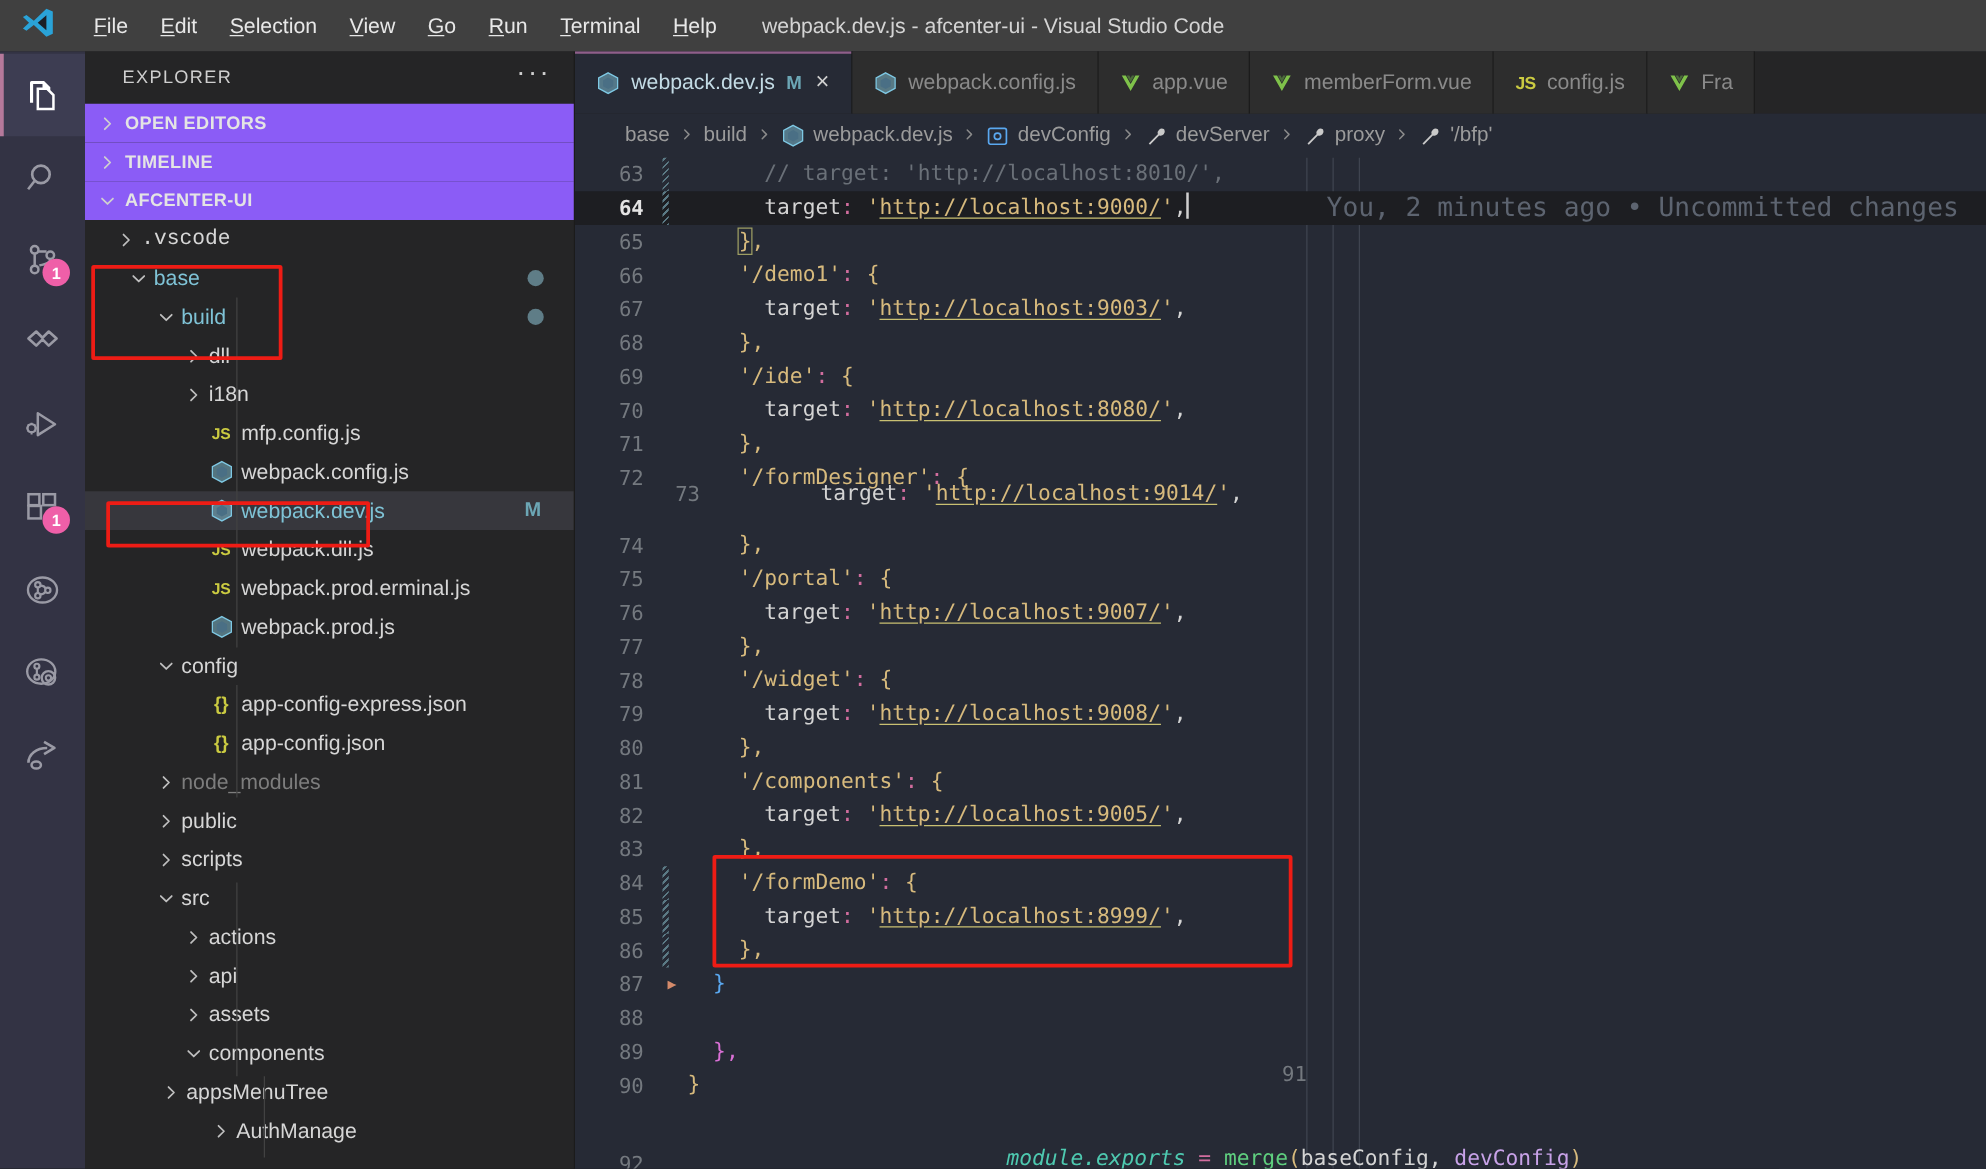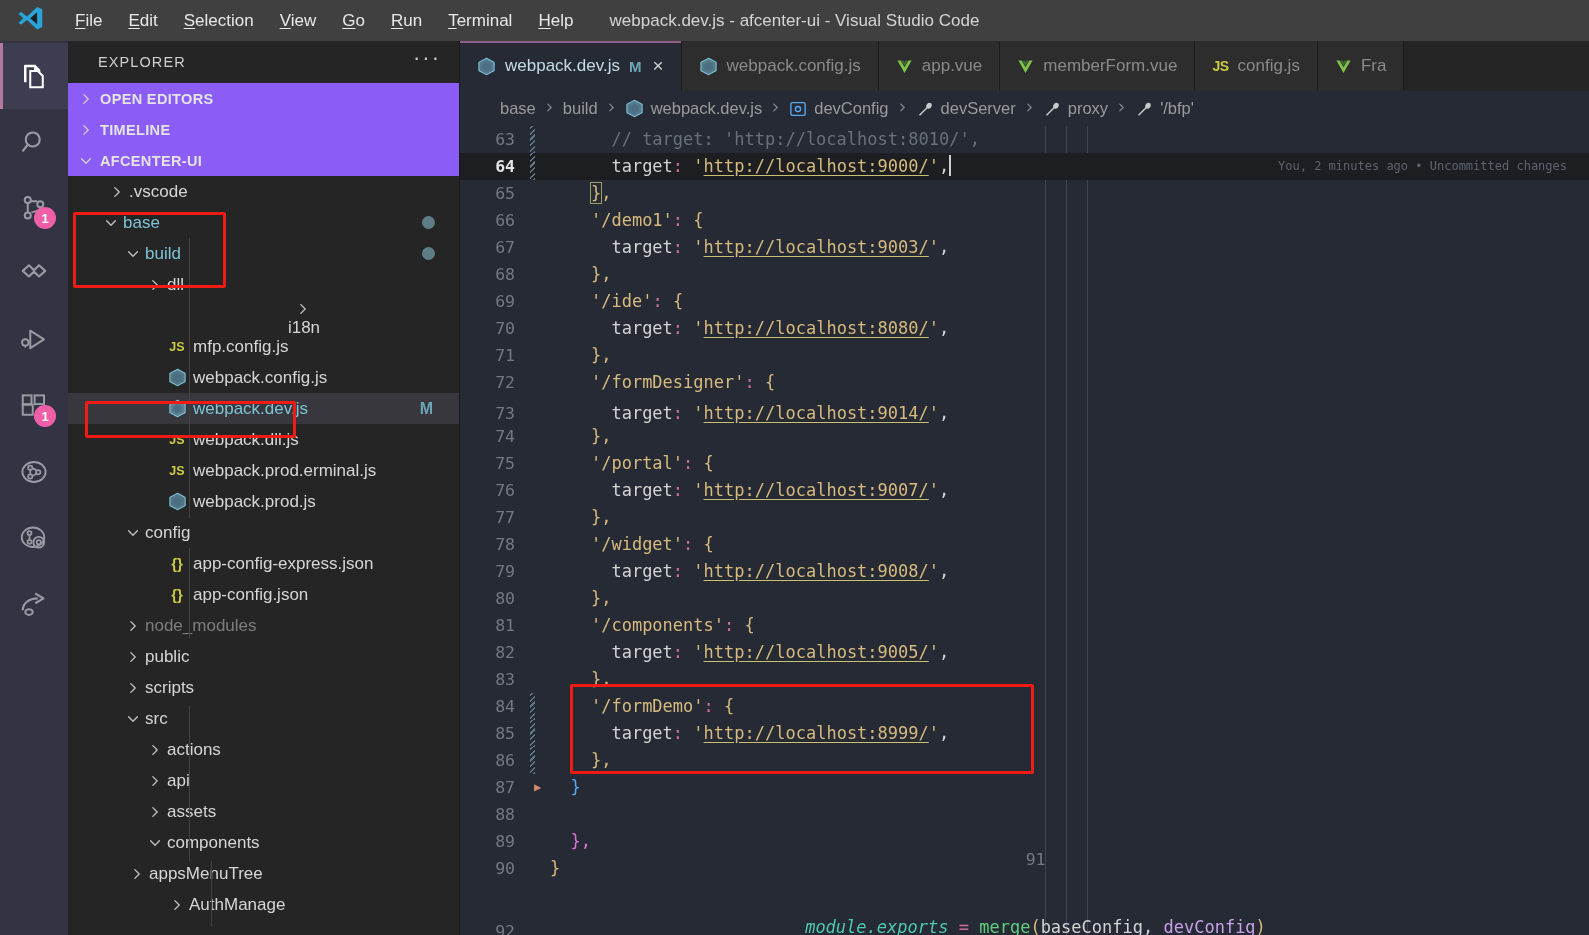--- a/index.html
+++ b/index.html
@@ -150,21 +150,21 @@
   .t-fn    { color: #5fcf7f; }
   .t-var   { color: #c8a2e8; }
   .t-eq    { color: #d16d9e; }
 
   .bracket-match {
     outline: 1px solid #9d9d63; outline-offset: 0px;
   }
 
   .blame {
     position: absolute; right: 22px; top: 0; height: 27px; line-height: 27px;
-    font-family: "DejaVu Sans Mono", monospace; font-size: 12px; color: #5d6470;
+    font-family: "DejaVu Sans Mono", monospace; font-size: 21px; color: #5d6470;
     white-space: pre; pointer-events: none;
   }
 
   
   .caret { display: inline-block; width: 2px; height: 21px; background: #cfcfcf; vertical-align: -4px; }
 
   
   .annot { position: absolute; border: 3px solid #ee1c15; border-radius: 2px; pointer-events: none; z-index: 40; }
 </style>
 </head>
@@ -306,21 +306,21 @@
           <div class="section-head">
             <span class="chev">
               <svg width="14" height="14" viewBox="0 0 16 16">
                 <path d="M3 5.5L8 10.5L13 5.5" fill="none" stroke="currentColor" stroke-width="1.6" stroke-linecap="round" stroke-linejoin="round"></path>
               </svg>
             </span>
             <span>AFCENTER-UI</span>
           </div>
         </div>
       <div class="tree" id="tree">
-          <div class="row" style="padding-left: 40px;">
+          <div class="row" style="padding-left: 24px; font-family: Liberation Mono, monospace;">
             <span class="twisty">
               <svg width="14" height="14" viewBox="0 0 16 16">
                 <path d="M5.5 3L10.5 8L5.5 13" fill="none" stroke="currentColor" stroke-width="1.6" stroke-linecap="round" stroke-linejoin="round"></path>
               </svg>
             </span>
             <span class="label">.vscode</span>
           </div>
           <div class="row" style="padding-left: 34px;">
             <span class="twisty">
               <svg width="14" height="14" viewBox="0 0 16 16">
@@ -340,21 +340,21 @@
             <span class="dot"></span>
           </div>
           <div class="row" style="padding-left: 78px;">
             <span class="twisty">
               <svg width="14" height="14" viewBox="0 0 16 16">
                 <path d="M5.5 3L10.5 8L5.5 13" fill="none" stroke="currentColor" stroke-width="1.6" stroke-linecap="round" stroke-linejoin="round"></path>
               </svg>
             </span>
             <span class="label">dll</span>
           </div>
-          <div class="row" style="padding-left: 78px; flex-direction: column;">
+          <div class="row" style="padding-left: 78px;">
             <span class="twisty">
               <svg width="14" height="14" viewBox="0 0 16 16">
                 <path d="M5.5 3L10.5 8L5.5 13" fill="none" stroke="currentColor" stroke-width="1.6" stroke-linecap="round" stroke-linejoin="round"></path>
               </svg>
             </span>
             <span class="label">i18n</span>
           </div>
           <div class="row" style="padding-left: 78px;">
             <span class="twisty"></span>
             <span class="ficon">
@@ -687,21 +687,21 @@
               <span class="ctext">      <span class="t-white">target</span><span class="t-colon">:</span> <span class="t-str">'</span><span class="t-url">http://localhost:8080/</span><span class="t-str">'</span><span class="t-punc">,</span></span>
             </div>
             <div class="cline" style="position: absolute; left: 0px; right: 0px; top: 216px;">
               <span class="gutter">71</span>
               <span class="ctext">    <span class="t-brace1">}</span><span class="t-brace1">,</span></span>
             </div>
             <div class="cline" style="position: absolute; left: 0px; right: 0px; top: 243px;">
               <span class="gutter">72</span>
               <span class="ctext">    <span class="t-key">'/formDesigner'</span><span class="t-colon">:</span> <span class="t-brace1">{</span></span>
             </div>
-            <div class="cline" style="position: absolute; left: 0px; right: 0px; top: 274px;">
+            <div class="cline" style="position: absolute; left: 0px; right: 0px; top: 256px; padding-left: 45px;">
               <span class="gutter">73</span>
               <span class="ctext">      <span class="t-white">target</span><span class="t-colon">:</span> <span class="t-str">'</span><span class="t-url">http://localhost:9014/</span><span class="t-str">'</span><span class="t-punc">,</span></span>
             </div>
             <div class="cline" style="position: absolute; left: 0px; right: 0px; top: 297px;">
               <span class="gutter">74</span>
               <span class="ctext">    <span class="t-brace1">}</span><span class="t-brace1">,</span></span>
             </div>
             <div class="cline" style="position: absolute; left: 0px; right: 0px; top: 324px;">
               <span class="gutter">75</span>
               <span class="ctext">    <span class="t-key">'/portal'</span><span class="t-colon">:</span> <span class="t-brace1">{</span></span>

